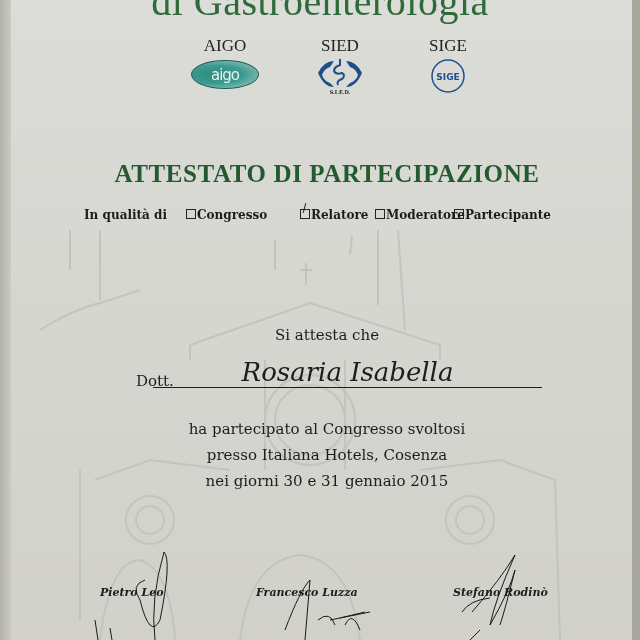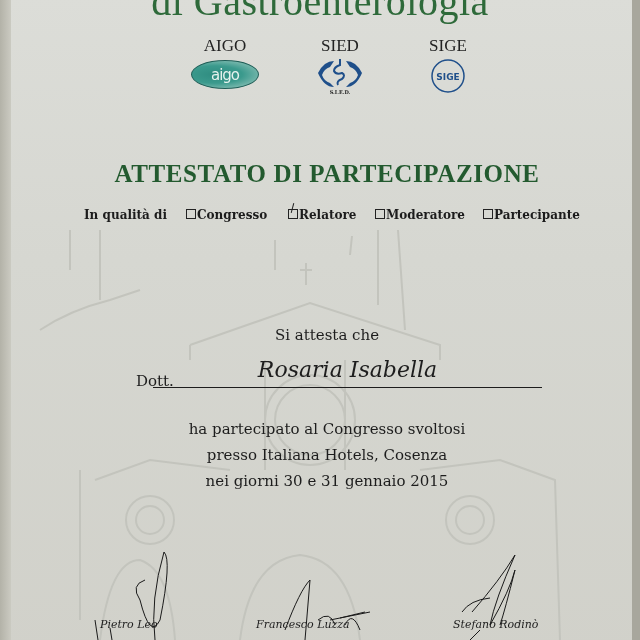--- a/index.html
+++ b/index.html
@@ -42,23 +42,23 @@
 
   .roles { position:absolute; top:208px; left:84px; font-family:"DejaVu Serif", serif; font-weight:bold; font-size:12px; color:#1c1c1c; }
   .roles span { position:absolute; white-space:nowrap;text-align:center; }
   .cb { display:inline-block; width:8px; height:8px; border:1px solid #222; margin-right:1px; vertical-align:0px; position:relative; }
   .cb.checked::after { content:""; position:absolute; left:3px; top:-7px; width:1px; height:10px; background:#222; transform:rotate(15deg); }
 
   .body-text { position:absolute; left:0; width:654px; text-align:center; font-family:"DejaVu Serif", serif; font-size:15px; color:#1d1d1d; }
 
   .dott { position:absolute; left:106px; top:372px; font-size:15px; color:#1d1d1d;margin-left:30px; }
   .name-line { position:absolute; left:153px; top:387px; width:389px; height:1px; background:#1d1d1d; }
-  .name { position:absolute; left:153px; width:389px; top:357px; text-align:center; font-family:"DejaVu Serif", serif; font-style:italic; font-size:22px; color:#1d1d1d; }
+  .name { position:absolute; left:153px; width:389px; top:357px; text-align:center; font-family:"DejaVu Serif", serif; font-style:italic; font-size:26px; color:#1d1d1d; }
 
-  .signer { position:absolute; top:618px; font-family:"DejaVu Serif", serif; font-style:italic; font-weight:normal; font-size:11px; color:#1d1d1d; white-space:nowrap; }
+  .signer { position:absolute; top:586px; font-family:"DejaVu Serif", serif; font-style:italic; font-weight:bold; font-size:11px; color:#1d1d1d; white-space:nowrap; }
   .sigs { position:absolute; left:0; top:0; width:640px; height:640px; pointer-events:none; }
 </style>
 </head>
 <body>
 
 <div class="left-edge"></div>
 <div class="page"></div>
 <div class="right-edge"></div>
 
 <svg class="watermark" viewBox="0 0 640 640">
@@ -100,23 +100,23 @@
 <svg class="logo logo-sige" viewBox="0 0 36 36">
   <circle cx="18" cy="18" r="16" fill="none" stroke="#1f4f8a" stroke-width="1.5"></circle>
   <text x="18" y="22" font-size="9" text-anchor="middle" fill="#1f4f8a" font-family="DejaVu Sans, sans-serif" font-weight="bold">SIGE</text>
 </svg>
 
 <div class="heading">ATTESTATO DI PARTECIPAZIONE</div>
 
 <div class="roles">
   <span style="left:0">In qualità di</span>
   <span style="left:102px"><i class="cb"></i><b>Congresso</b></span>
-  <span style="left:204px"><i class="cb checked"></i><b>Relatore</b></span>
+  <span style="left:216px"><i class="cb checked"></i><b>Relatore</b></span>
   <span style="left:291px"><i class="cb"></i><b>Moderatore</b></span>
-  <span style="left:399px"><i class="cb"></i><b>Partecipante</b></span>
+  <span style="left:370px"><i class="cb"></i><b>Partecipante</b></span>
 </div>
 
 <div class="body-text" style="top:326px">Si attesta che</div>
 
 <div class="dott">Dott.</div>
 <div class="name">Rosaria Isabella</div>
 <div class="name-line"></div>
 
 <div class="body-text" style="top:420px">ha partecipato al Congresso svoltosi</div>
 <div class="body-text" style="top:446px">presso Italiana Hotels, Cosenza</div>

